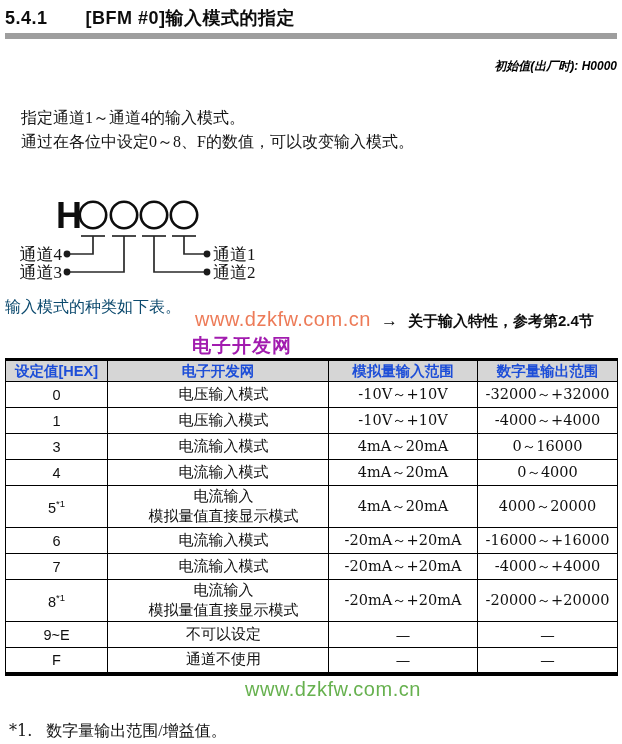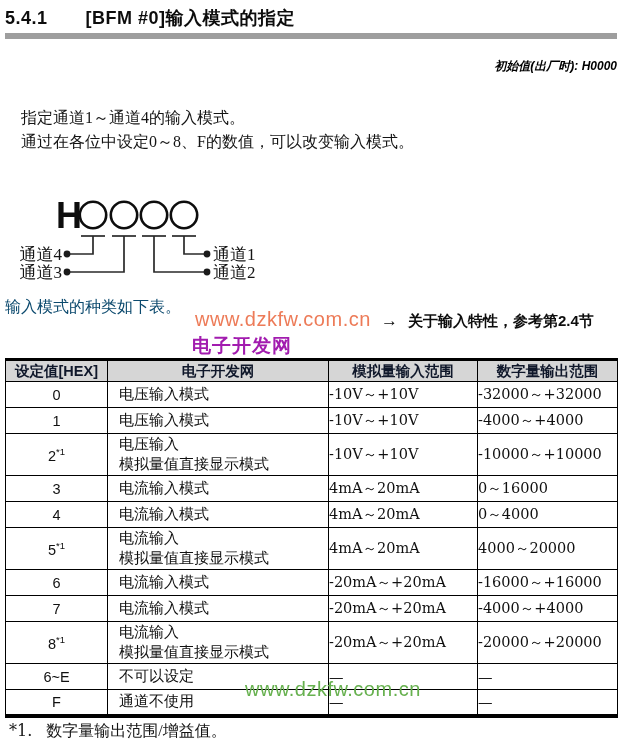--- a/index.html
+++ b/index.html
@@ -62,31 +62,31 @@
     border-collapse:collapse; table-layout:fixed;
     border-top:3px solid #000; border-bottom:4px solid #000;
   }
   .mode-table col.c1 { width:102px; }
   .mode-table col.c2 { width:221px; }
   .mode-table col.c3 { width:149px; }
   .mode-table col.c4 { width:140px; }
   .mode-table th {
     border:1px solid #000; background:#d6d6d6; height:22px;
     font-family:"Liberation Sans", sans-serif; font-weight:bold; font-size:14.5px;
-    text-align:center; color:#0f172a;
+    text-align:center; color:#1d4ed8;
   }
   .mode-table td { border:1px solid #000; font-size:15px; color:#101010; }
   .mode-table tr.single td { height:26px; }
   .mode-table tr.tall td { height:42px; }
   .mode-table td.hex {
     text-align:center; font-family:"Liberation Sans", sans-serif; font-size:14.5px;
   }
   .mode-table td.hex sup { font-size:9.5px; }
-  .mode-table td.mode { text-align:left; padding-left:11px; line-height:1.3; }
-  .mode-table td.range { text-align:left; font-family:"DejaVu Serif", serif; font-size:14.5px; }
+  .mode-table td.mode { text-align:center; padding-left:11px; line-height:1.3; }
+  .mode-table td.range { text-align:center; font-family:"DejaVu Serif", serif; font-size:14.5px; }
   
   .footnote {
     position:absolute; left:9px; top:721px; font-size:16px; color:#141414;
     display:flex;
   }
   .footnote .marker { font-family:"DejaVu Serif", serif; margin-right:14px; }
 </style>
 </head>
 <body>
 
@@ -168,26 +168,20 @@
           <td class="mode">电压输入模式</td>
           <td class="range">-10V～+10V</td>
           <td class="range">-32000～+32000</td>
         </tr>
         <tr class="single">
           <td class="hex">1</td>
           <td class="mode">电压输入模式</td>
           <td class="range">-10V～+10V</td>
           <td class="range">-4000～+4000</td>
         </tr>
-        <tr class="tall">
-          <td class="hex">2<sup>*1</sup></td>
-          <td class="mode">电压输入<br>模拟量值直接显示模式</td>
-          <td class="range">-10V～+10V</td>
-          <td class="range">-10000～+10000</td>
-        </tr>
         <tr class="single">
           <td class="hex">3</td>
           <td class="mode">电流输入模式</td>
           <td class="range">4mA～20mA</td>
           <td class="range">0～16000</td>
         </tr>
         <tr class="single">
           <td class="hex">4</td>
           <td class="mode">电流输入模式</td>
           <td class="range">4mA～20mA</td>
@@ -211,21 +205,21 @@
           <td class="range">-20mA～+20mA</td>
           <td class="range">-4000～+4000</td>
         </tr>
         <tr class="tall">
           <td class="hex">8<sup>*1</sup></td>
           <td class="mode">电流输入<br>模拟量值直接显示模式</td>
           <td class="range">-20mA～+20mA</td>
           <td class="range">-20000～+20000</td>
         </tr>
         <tr class="single">
-          <td class="hex">6~E</td>
+          <td class="hex">9~E</td>
           <td class="mode">不可以设定</td>
           <td class="range">—</td>
           <td class="range">—</td>
         </tr>
         <tr class="single">
           <td class="hex">F</td>
           <td class="mode">通道不使用</td>
           <td class="range">—</td>
           <td class="range">—</td>
         </tr>

